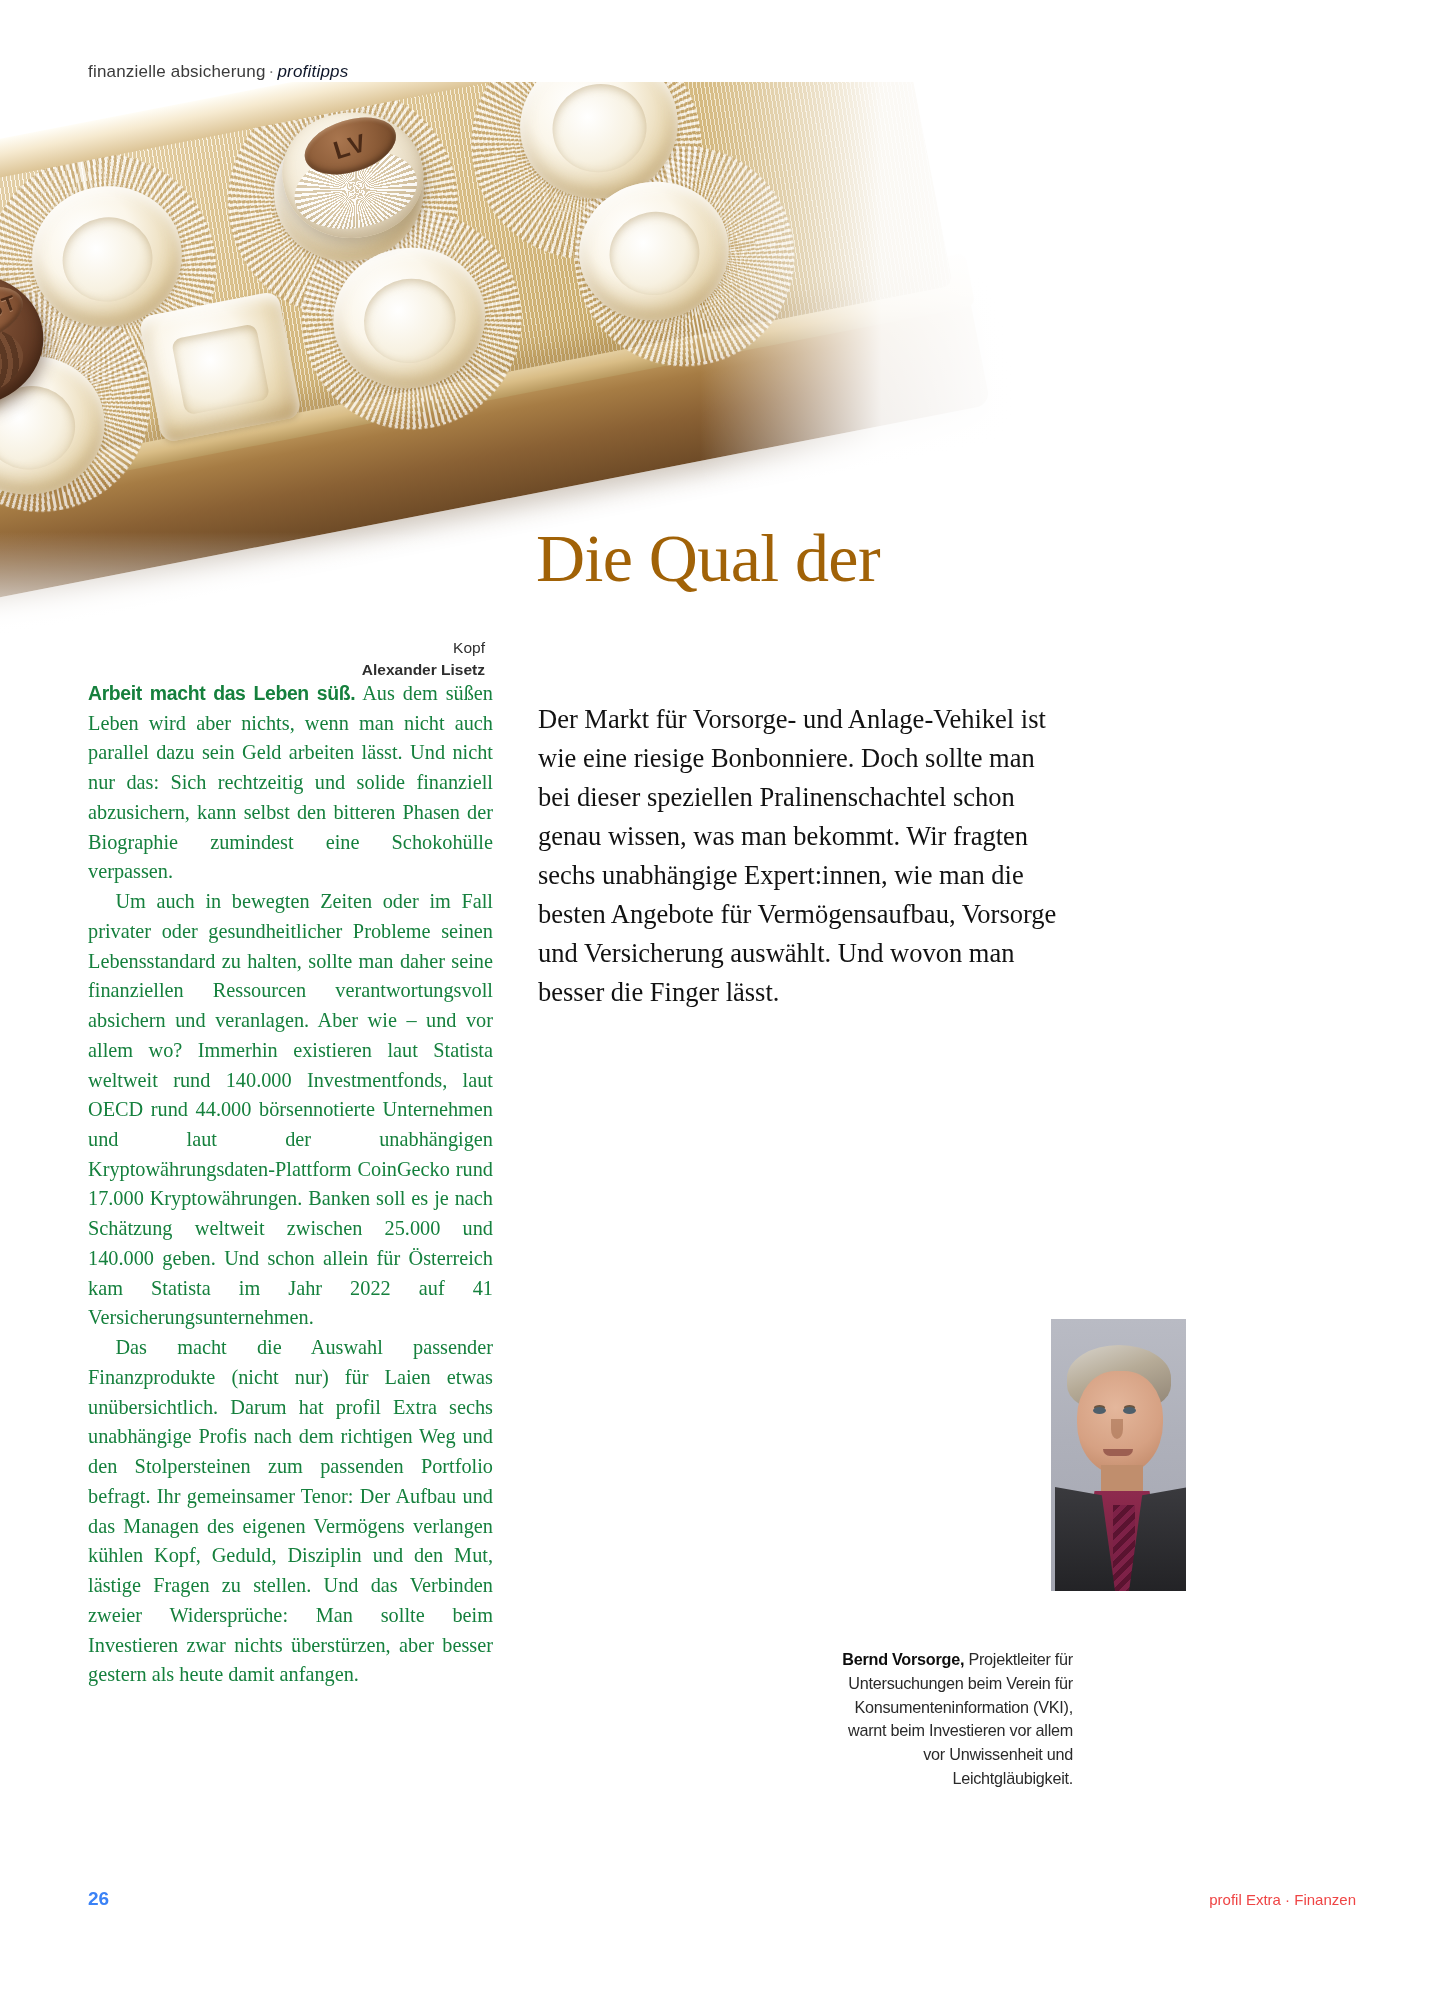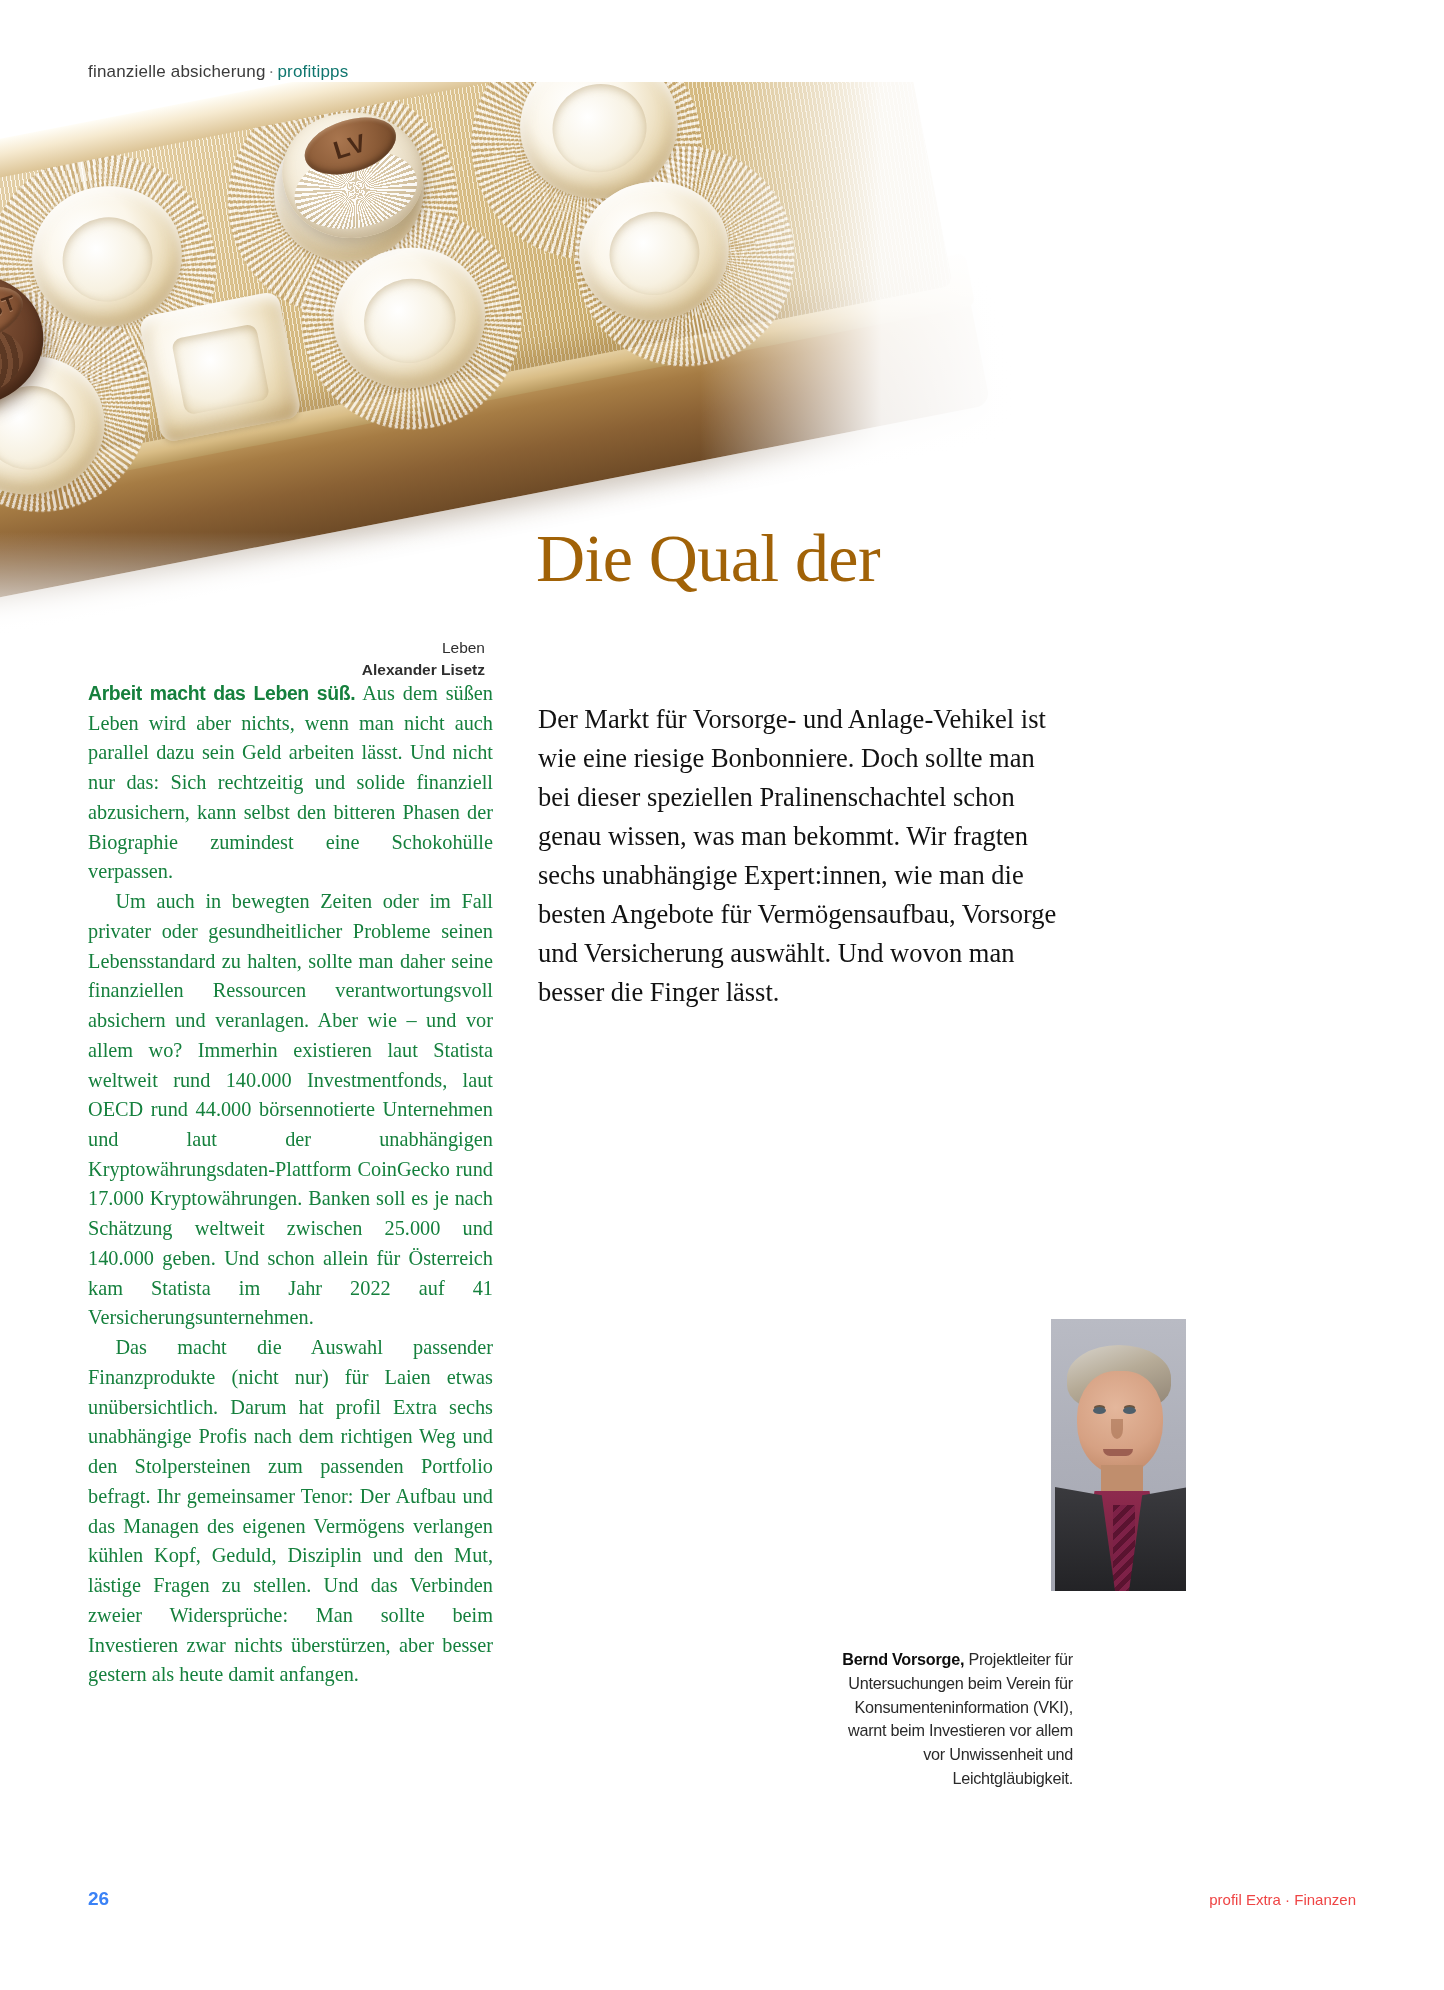--- a/index.html
+++ b/index.html
@@ -21,21 +21,21 @@
     position: absolute;
     left: 88px;
     top: 62px;
     font-family: "Liberation Sans", sans-serif;
     font-size: 17px;
     letter-spacing: 0.2px;
     color: #3b3b3b;
     white-space: nowrap;
   }
   .runhead .sep { color: #7a7a7a; padding: 0 3px; }
-  .runhead .sub { color: #0f766e; }
+  .runhead .sub { color: #0f172a; font-style: italic; }
 
   
   .hero {
     position: absolute;
     left: 0;
     top: 82px;
     width: 1030px;
     height: 600px;
     overflow: hidden;
   }
@@ -434,21 +434,21 @@
 
   <div class="hero-fade-r"></div>
   <div class="hero-fade-b"></div>
 </div>
 
 <h1 class="headline">
   <span class="hl-line">Die Qual der</span>
 </h1>
 
 <div class="byline">
-  <div>Leben</div>
+  <div>Kopf</div>
   <div class="who">Alexander Lisetz</div>
 </div>
 
 <div class="lead">Der Markt für Vorsorge- und Anlage-Vehikel ist wie eine riesige Bonbonniere. Doch sollte man bei dieser speziellen Pralinenschachtel schon genau wissen, was man bekommt. Wir fragten sechs unabhängige Expert:innen, wie man die besten Angebote für Vermögensaufbau, Vorsorge und Versicherung auswählt. Und wovon man besser die Finger lässt.</div>
 
 <div class="col-left">
   <p class="first"><span class="leadin">Arbeit macht das Leben süß.</span><span> Aus dem süßen Leben wird aber nichts, wenn man nicht auch parallel dazu sein Geld arbeiten lässt. Und nicht nur das: Sich rechtzeitig und solide finanziell abzusichern, kann selbst den bitteren Phasen der Biographie zumindest eine Schokohülle verpassen.</span></p>
   <p>Um auch in bewegten Zeiten oder im Fall privater oder gesundheitlicher Probleme seinen Lebensstandard zu halten, sollte man daher seine finanziellen Ressourcen verantwortungsvoll absichern und veranlagen. Aber wie – und vor allem wo? Immerhin existieren laut Statista weltweit rund 140.000 Investmentfonds, laut OECD rund 44.000 börsennotierte Unternehmen und laut der unabhängigen Kryptowährungsdaten-Plattform CoinGecko rund 17.000 Kryptowährungen. Banken soll es je nach Schätzung weltweit zwischen 25.000 und 140.000 geben. Und schon allein für Österreich kam Statista im Jahr 2022 auf 41 Versicherungsunternehmen.</p>
   <p>Das macht die Auswahl passender Finanzprodukte (nicht nur) für Laien etwas unübersichtlich. Darum hat profil Extra sechs unabhängige Profis nach dem richtigen Weg und den Stolpersteinen zum passenden Portfolio befragt. Ihr gemeinsamer Tenor: Der Aufbau und das Managen des eigenen Vermögens verlangen kühlen Kopf, Geduld, Disziplin und den Mut, lästige Fragen zu stellen. Und das Verbinden zweier Widersprüche: Man sollte beim Investieren zwar nichts überstürzen, aber besser gestern als heute damit anfangen.</p>
 </div>

